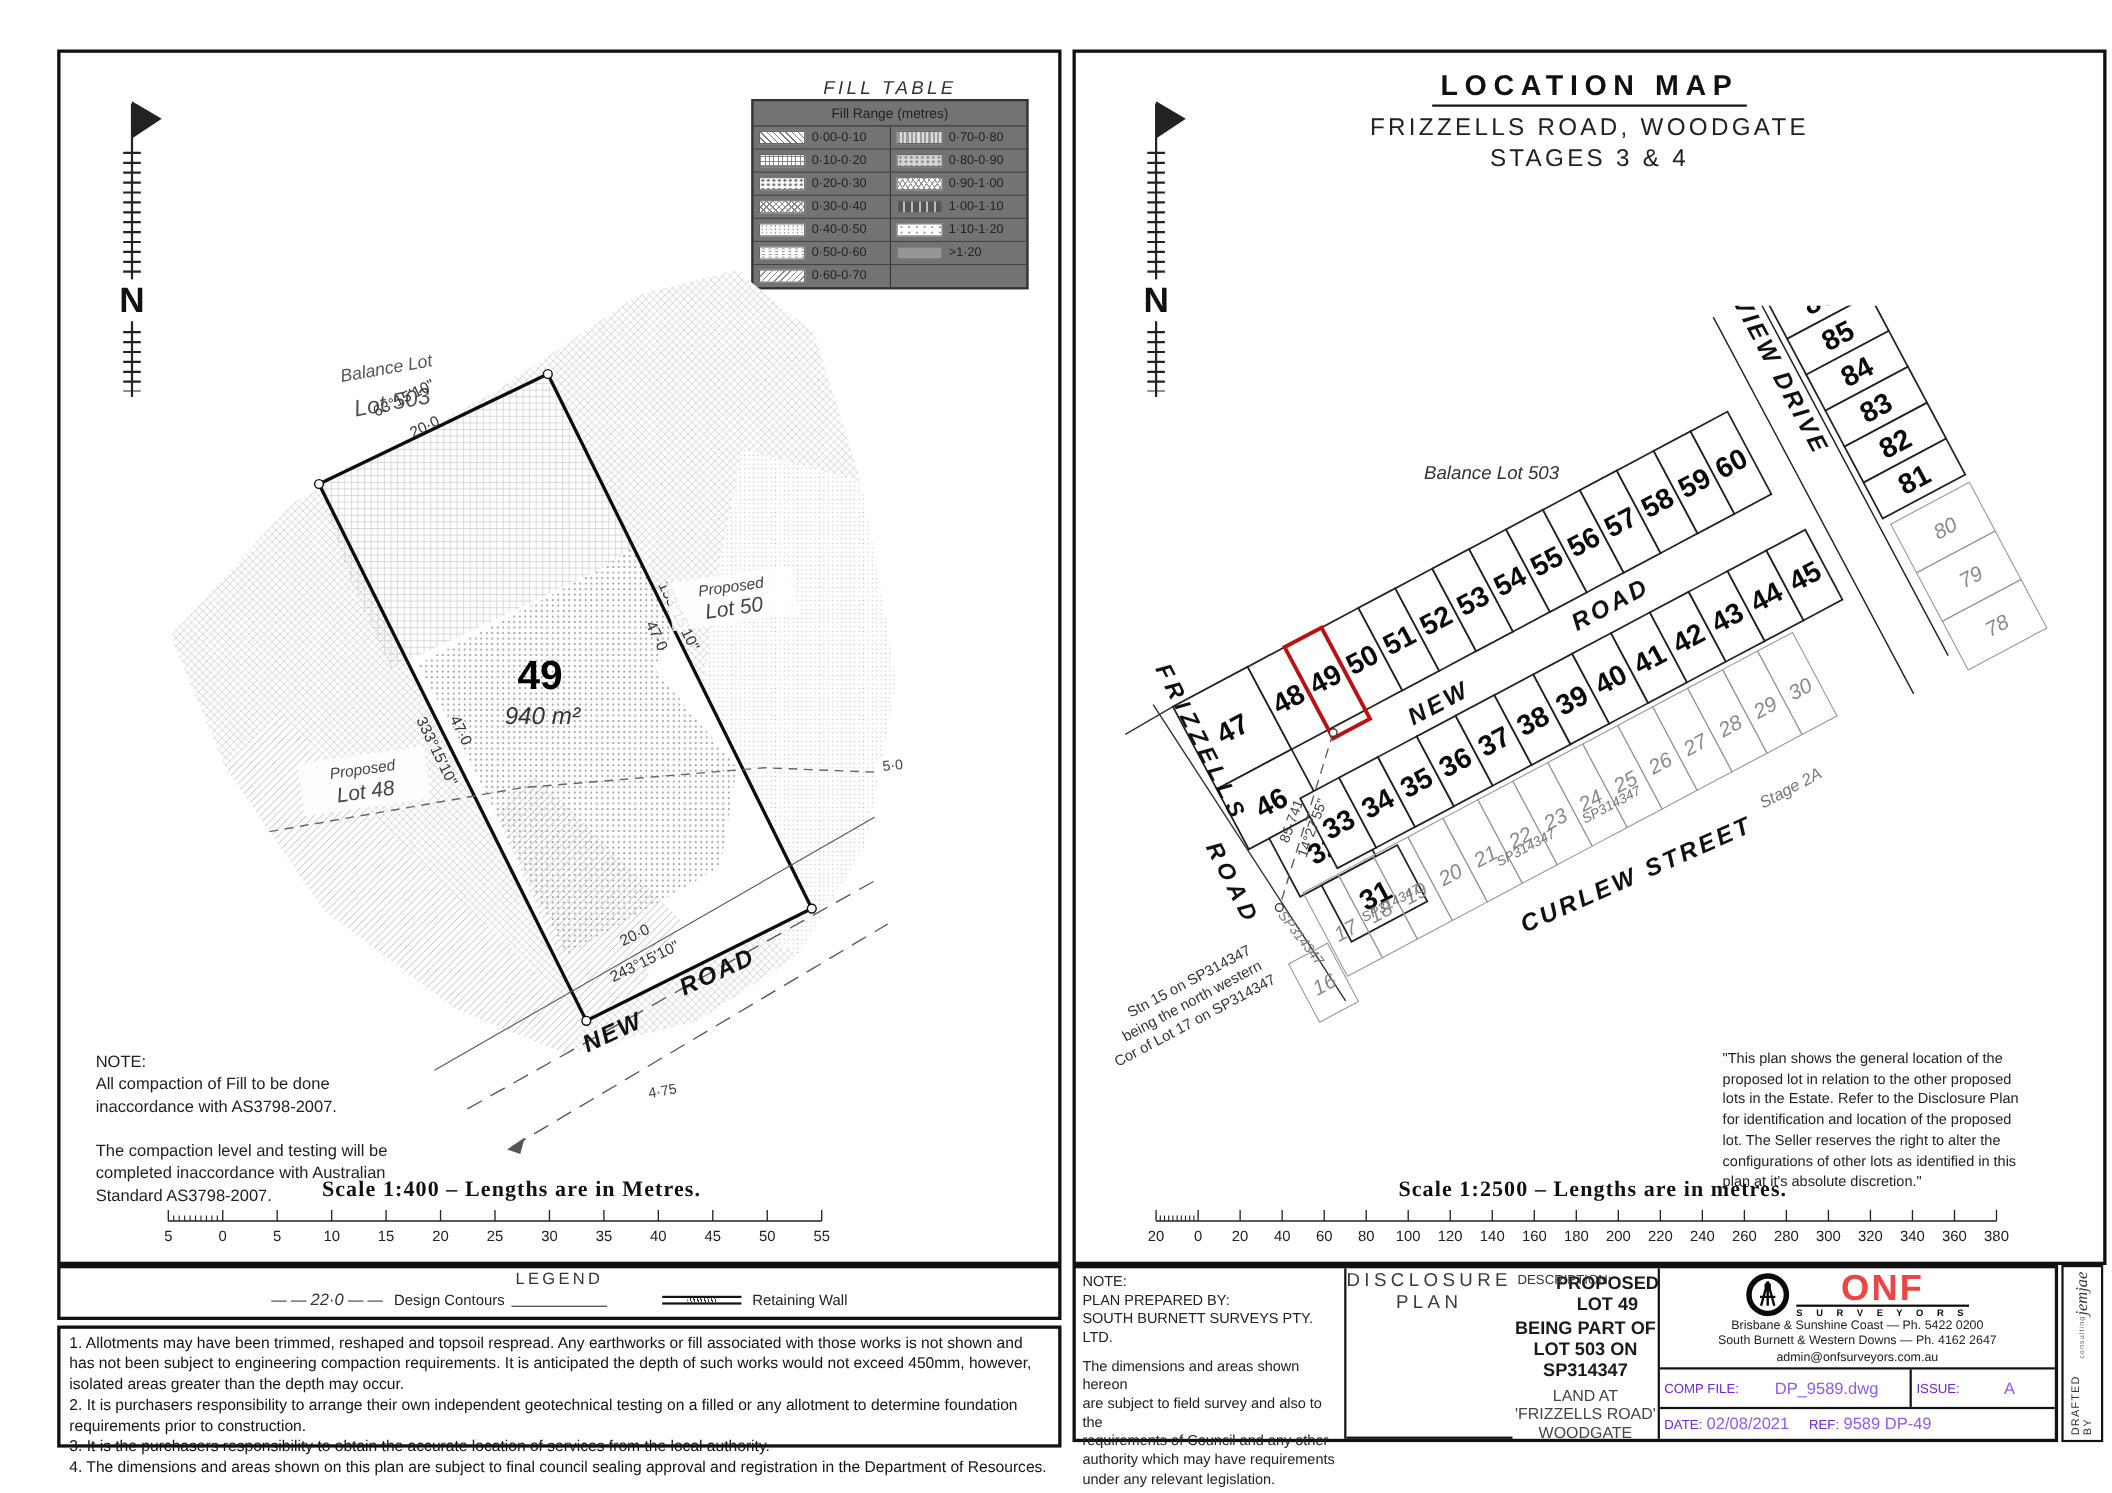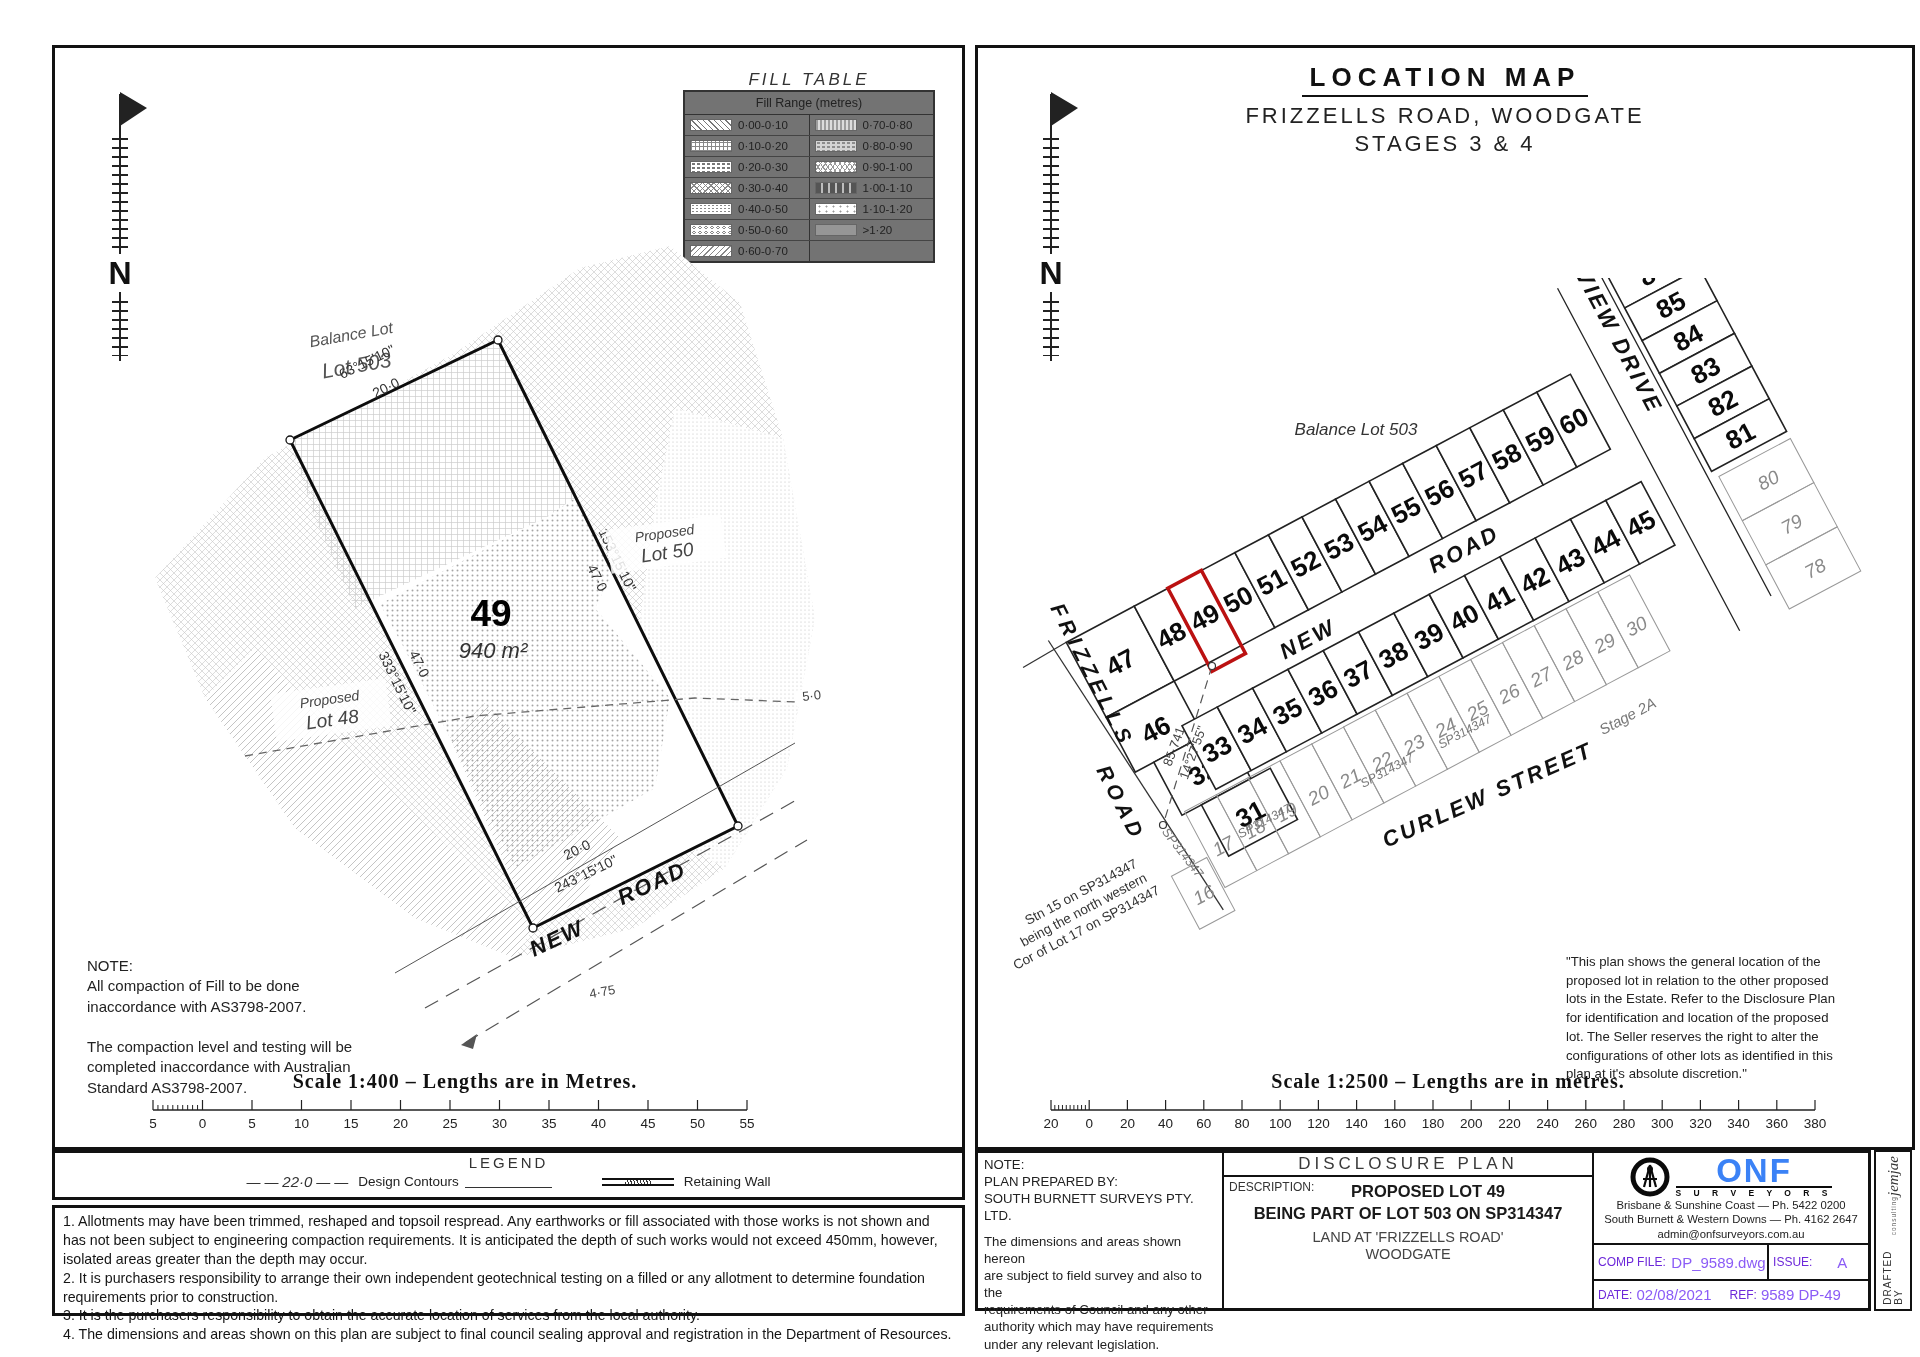--- a/index.html
+++ b/index.html
@@ -88,35 +88,35 @@
   .wall-sym { display:inline-block; width:72px; height:8px; border-top:2.5px solid #111; border-bottom:2.5px solid #111;
     background:repeating-linear-gradient(70deg,#333 0 1px,transparent 1px 3px); background-size:26px 100%;
     background-position:center; background-repeat:no-repeat; }
 
   #notes-box { position:absolute; left:52px; top:1205px; width:913px; height:111px; border:3px solid #111; background:#fff;
     padding:4px 8px; font-size:14.2px; line-height:1.33; color:#151515; }
 
   #bottom-right { position:absolute; left:975px; top:1150px; width:896px; height:161px; border:3px solid #111; background:#fff; display:flex; }
   #note-col { width:246px; border-right:2.5px solid #111; padding:3px 6px; font-size:13.2px; line-height:1.3; color:#222; }
   #note-col .gap { height:8px; }
-  #disc-col { width:370px; border-right:2.5px solid #111; display:flex; flex-direction:column; }
+  #disc-col { width:285px; border-right:2.5px solid #111; display:flex; flex-direction:row; }
   #disc-head { text-align:center; font-size:17px; letter-spacing:4px; color:#3a3a3a; padding:1px 0; border-bottom:2px solid #111; }
   #disc-body { flex:1; position:relative; padding-top:2px; }
   #disc-desc-label { position:absolute; left:5px; top:3px; font-size:12px; color:#333; }
   #disc-body .d1 { text-align:center; font-size:16.5px; font-weight:bold; margin-top:3px; margin-left:40px; }
   #disc-body .d2 { text-align:center; font-size:16.5px; font-weight:bold; margin-top:3px; }
   #disc-body .d3 { text-align:center; font-size:14.5px; color:#444; margin-top:6px; }
   #disc-body .d4 { text-align:center; font-size:14.5px; color:#444; margin-top:1px; }
   #disc-scale { border-top:2px solid #111; display:flex; align-items:center; height:34px; }
   #disc-scale .lab { font-size:13.5px; color:#333; padding-left:5px; }
   #disc-scale .val { flex:1; text-align:center; font-family:"Liberation Serif",serif; font-style:italic; font-weight:bold; font-size:22px; }
   #onf-col { flex:1; display:flex; flex-direction:column; }
   #onf-top { flex:1; text-align:center; padding-top:2px; }
   #onf-logo { display:flex; justify-content:center; align-items:center; gap:6px; }
-  #onf-name { font-size:33px; font-weight:900; letter-spacing:2px; color:#3b82f6; line-height:.95; }
+  #onf-name { font-size:33px; font-weight:900; letter-spacing:2px; color:#ef4444; line-height:.95; }
   #onf-sub { font-size:8.5px; letter-spacing:5px; font-weight:bold; color:#0a0a0a; border-top:2px solid #0a0a0a; }
   .onf-line { font-size:11.3px; color:#222; line-height:1.25; }
   #onf-mid { display:flex; border-top:2px solid #111; height:36px; }
   #onf-mid .cell { display:flex; align-items:center; }
   #onf-comp { flex:1.75; border-right:2px solid #111; }
   #onf-issue { flex:1; }
   #onf-bot { display:flex; border-top:2px solid #111; height:29px; align-items:center; }
   .blab { font-size:12px; color:#6d28d9; padding:0 4px; }
   .bval { font-size:15px; color:#8b5cf6; }
   #drafted-strip { position:absolute; left:1874px; top:1150px; width:38px; height:161px; border:2px solid #111;

